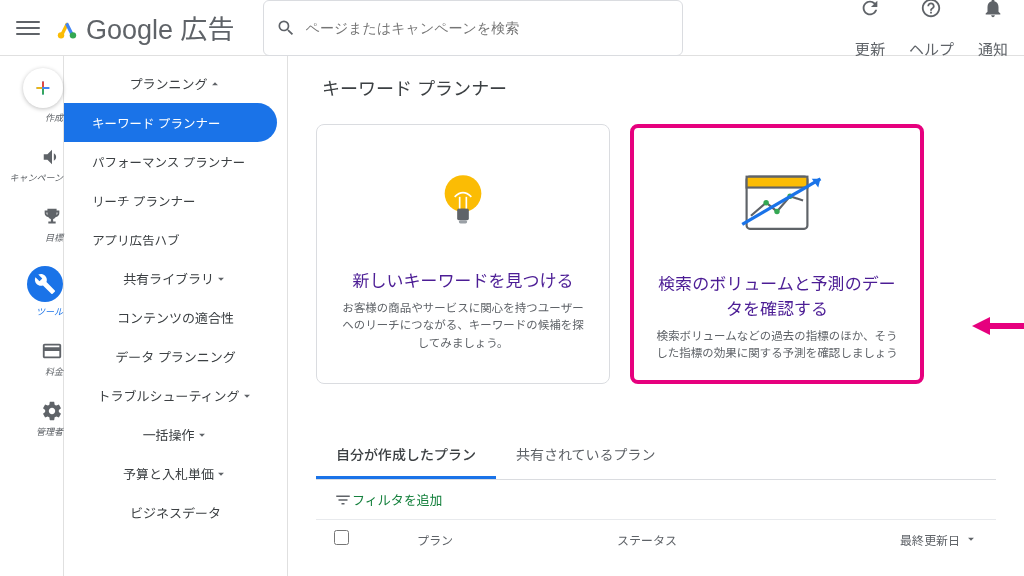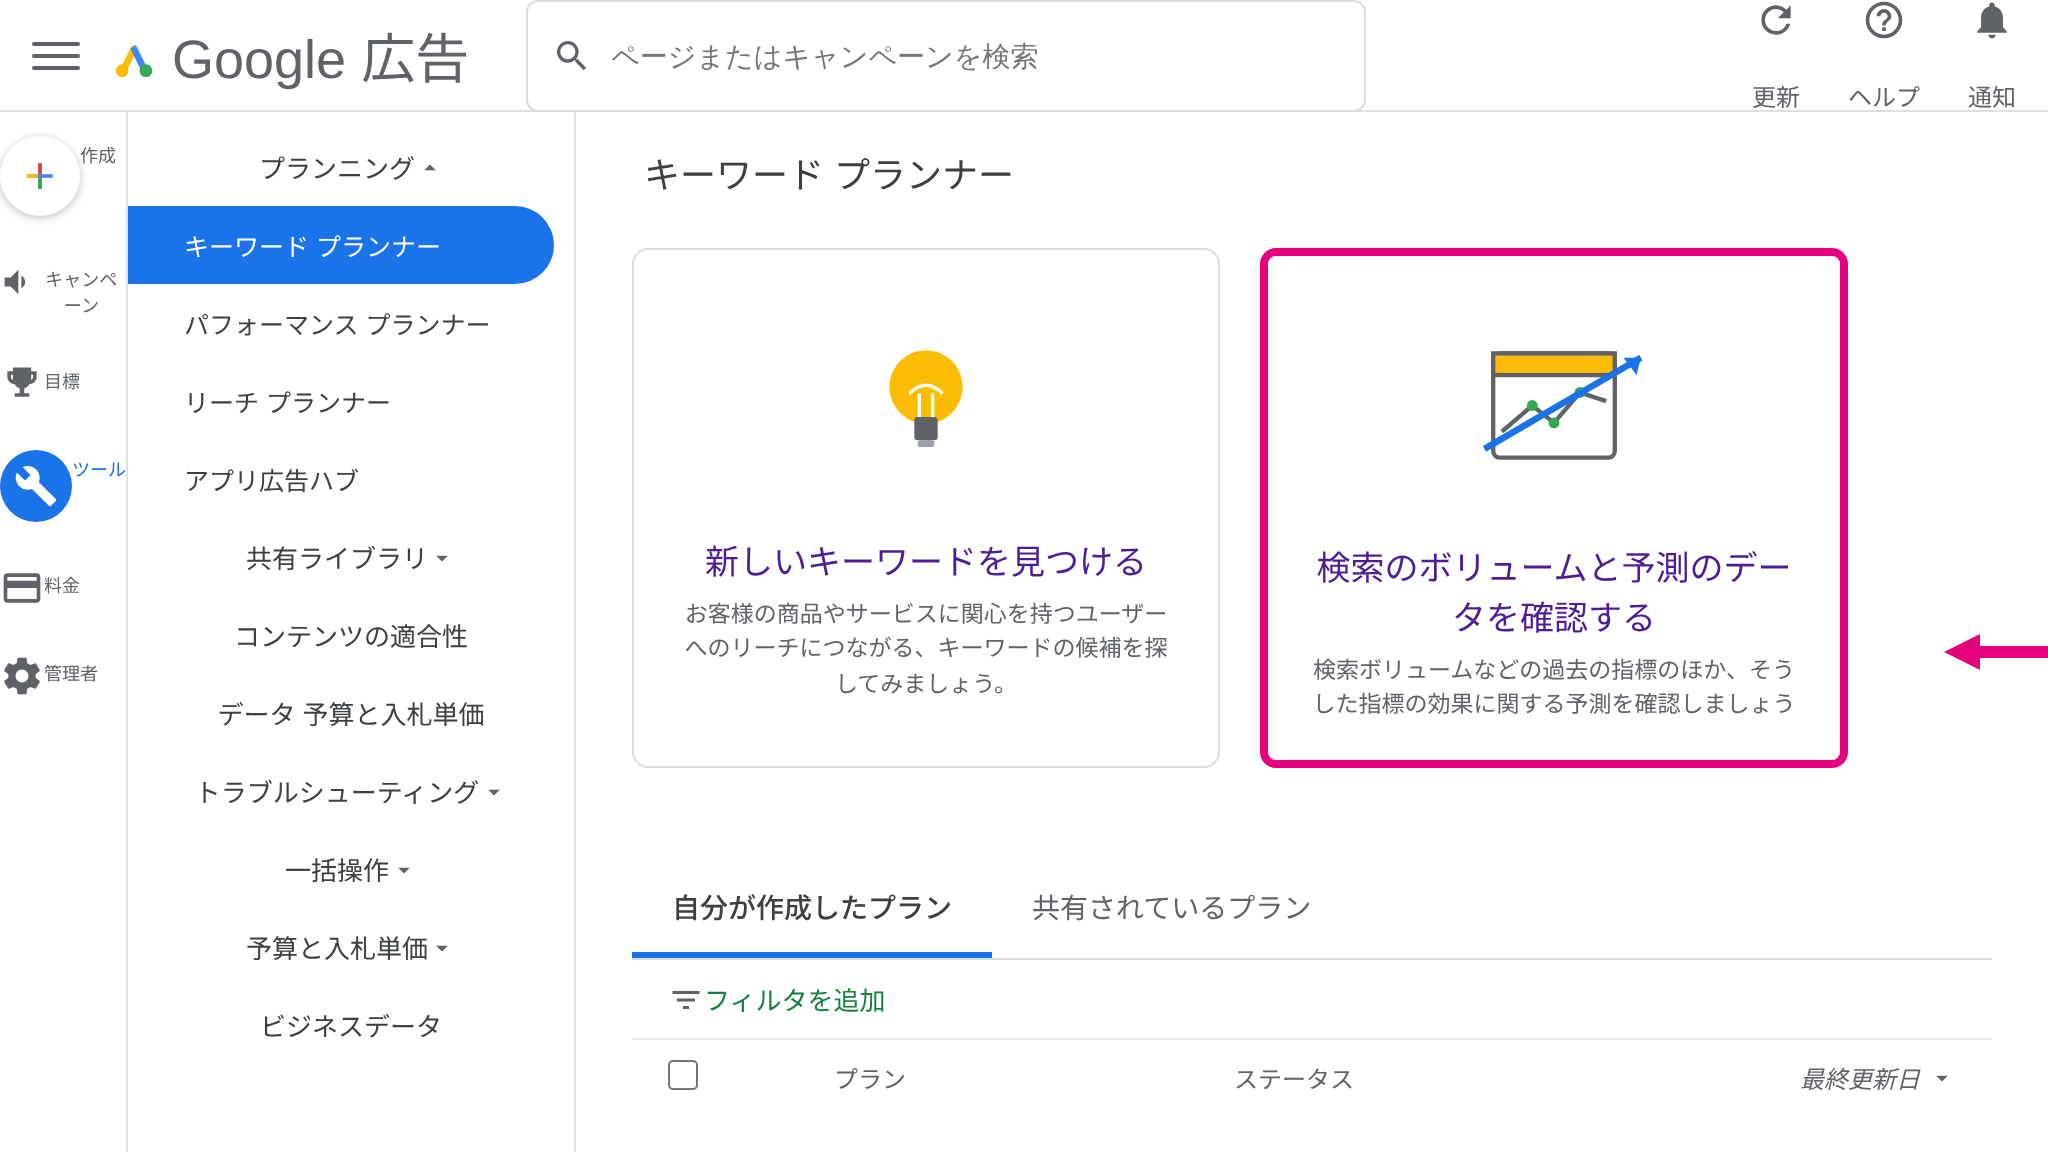--- a/index.html
+++ b/index.html
@@ -9,24 +9,24 @@
   .hamburger span { height: 2px; background: #5f6368; border-radius: 1px; }
   .logo-area { display: flex; align-items: center; gap: 8px; margin-right: 20px; }
   .logo-svg { width: 22px; height: 22px; }
   .logo-text { font-size: 27px; color: #5f6368; }
   .search-box { flex: 0 0 auto; width: 420px; height: 56px; border: 1px solid #dadce0; border-radius: 6px; display: flex; align-items: center; padding: 0 12px; margin-left: 8px; }
   .search-box svg { width: 20px; height: 20px; fill: #5f6368; }
   .search-box input { border: none; outline: none; margin-left: 10px; font-size: 14px; flex: 1; color: #5f6368; }
   .top-right { margin-left: auto; display: flex; gap: 24px; }
   .top-ico { display: flex; flex-direction: column; align-items: center; cursor: pointer; }
   .top-ico svg { width: 22px; height: 22px; fill: #5f6368; }
-  .top-ico .lbl { font-size: 12px; color: #5f6368; margin-top: 19px; }
+  .top-ico .lbl { font-size: 15px; color: #5f6368; margin-top: 19px; }
   .body { display: flex; height: 520px; }
   .rail { width: 64px; border-right: 1px solid #e0e0e0; display: flex; flex-direction: column; align-items: center; padding-top: 12px; gap: 22px; }
-  .rail-item { display: flex; flex-direction: row; align-items: flex-start; cursor: pointer; width: 100%; }
+  .rail-item { display: flex; flex-direction: column; align-items: flex-end; cursor: pointer; width: 100%; font-style: italic; }
   .rail-item svg { width: 22px; height: 22px; fill: #5f6368; }
   .rail-item .lbl { font-size: 9px; color: #5f6368; margin-top: 3px; text-align: center; }
   .rail-create { width: 40px; height: 40px; border-radius: 50%; background: #fff; box-shadow: 0 1px 4px rgba(0,0,0,.25); display: flex; align-items: center; justify-content: center; }
   .rail-create svg { width: 22px; height: 22px; }
   .rail-item.active svg { fill: #fff; }
   .rail-item.active .pill { background: #1a73e8; border-radius: 50%; width: 36px; height: 36px; display: flex; align-items: center; justify-content: center; }
   .rail-item.active .lbl { color: #1a73e8; }
   .side { width: 224px; border-right: 1px solid #e0e0e0; padding-top: 8px; font-size: 13px; color: #3c4043; overflow-y: auto; }
   .side-item { padding: 10px 16px; cursor: pointer; display: flex; justify-content: center; align-items: center; }
   .side-sub { padding: 10px 16px 10px 28px; cursor: pointer; font-size: 12.5px; }
@@ -44,21 +44,21 @@
   .plans { margin-top: 48px; }
   .tabs { display: flex; border-bottom: 1px solid #dadce0; }
   .tab { padding: 12px 20px; font-size: 14px; color: #5f6368; cursor: pointer; }
   .tab.active { color: #3c4043; border-bottom: 3px solid #1a73e8; font-weight: 500; }
   .filter-row { display: flex; align-items: flex-end; padding: 10px 18px; border-bottom: 1px solid #e8eaed; font-size: 13px; color: #15803d; }
   .filter-row svg { width: 18px; height: 18px; fill: #5f6368; }
   .thead { display: flex; align-items: center; padding: 10px 18px; font-size: 12px; color: #5f6368; }
   .thead .cb { width: 40px; }
   .thead .c1 { width: 200px; margin-left: 43px; }
   .thead .c2 { width: 200px; }
-  .thead .c3 { flex: 1; text-align: right; font-style: italic; }
+  .thead .c3 { flex: 1; text-align: right; }
   .thead .c3 span { display: inline-flex; align-items: center; gap: 4px; }
   .thead .arr-dn { width: 14px; height: 14px; fill: #5f6368; }
   input[type=checkbox] { width: 15px; height: 15px; }
 </style>
 </head>
 <body>
 
 <div class="top-bar">
   <div class="hamburger">
       <span></span>
@@ -166,21 +166,21 @@
     <div class="side-item">
       <span>共有ライブラリ</span>
       <svg class="chev" viewBox="0 0 24 24">
           <path fill="#5f6368" d="M7 10l5 5 5-5z"></path>
         </svg>
     </div>
     <div class="side-item">
       <span>コンテンツの適合性</span>
     </div>
     <div class="side-item">
-      <span>データ 予算と入札単価</span>
+      <span>データ プランニング</span>
     </div>
     <div class="side-item">
       <span>トラブルシューティング</span>
       <svg class="chev" viewBox="0 0 24 24">
           <path fill="#5f6368" d="M7 10l5 5 5-5z"></path>
         </svg>
     </div>
     <div class="side-item">
       <span>一括操作</span>
       <svg class="chev" viewBox="0 0 24 24">

